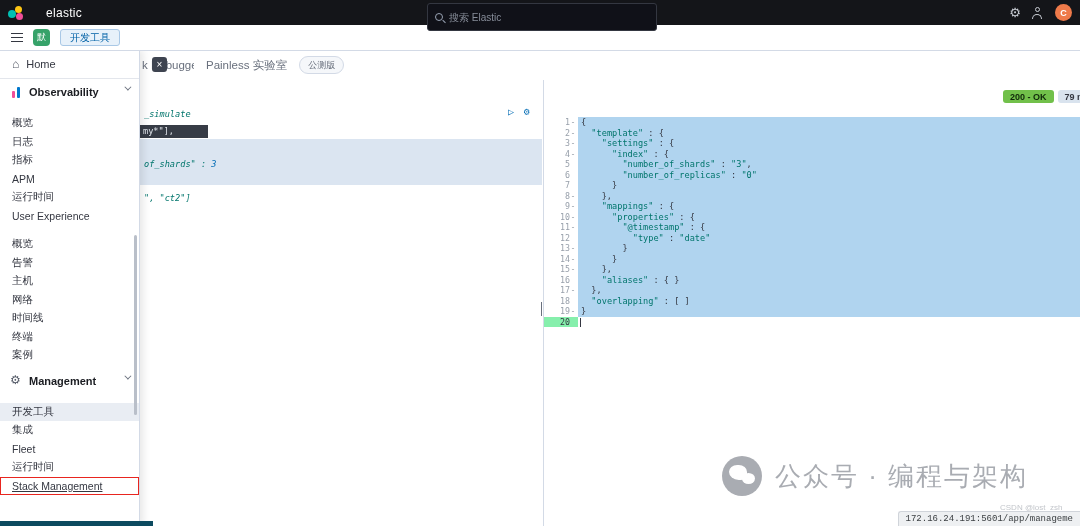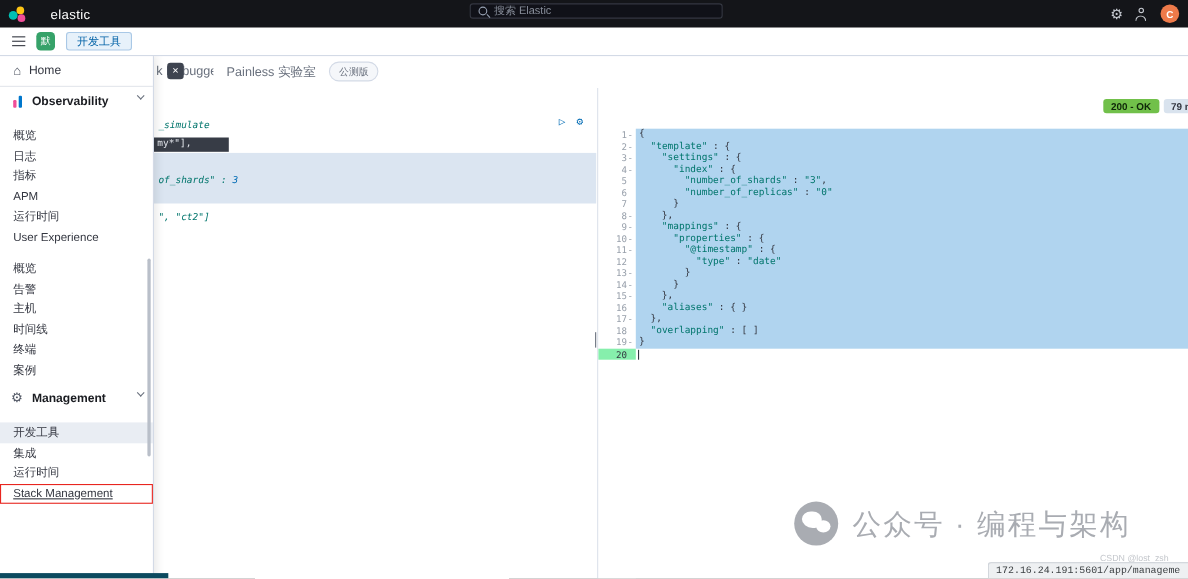--- a/index.html
+++ b/index.html
@@ -8,21 +8,21 @@
 
   
   .topbar { position:absolute; top:0; left:0; right:0; height:25px; background:#141519; display:flex; align-items:center; z-index:10; }
   .brand { display:flex; align-items:center; gap:22px; padding-left:8px; }
   .logo { position:relative; width:16px; height:16px; }
   .logo i { position:absolute; border-radius:50%; }
   .logo .c1 { width:8px; height:8px; background:#00bfb3; left:0; top:5px; }
   .logo .c2 { width:7px; height:7px; background:#fec514; left:7px; top:1px; }
   .logo .c3 { width:7px; height:7px; background:#f04e98; left:8px; top:8px; }
   .brand-text { color:#fff; font-size:12px; letter-spacing:.3px; }
-  .searchbox { position:absolute; left:427px; top:3px; width:230px; height:14px; background:#101118; border:1px solid #343741; border-radius:3px; display:flex; align-items:center; gap:6px; padding:0 7px; }
+  .searchbox { position:absolute; left:427px; top:3px; width:230px; height:28px; background:#101118; border:1px solid #343741; border-radius:3px; display:flex; align-items:center; gap:6px; padding:0 7px; }
   .mag { width:8px; height:8px; border:1.2px solid #98a2b3; border-radius:50%; position:relative; flex:0 0 auto; }
   .mag::after { content:""; position:absolute; width:4px; height:1.2px; background:#98a2b3; transform:rotate(45deg); left:6px; top:7px; }
   .searchbox input { background:transparent; border:none; outline:none; color:#ccc; font-size:10px; width:100%; font-family:inherit; }
   .searchbox input::placeholder { color:#878d99; }
   .top-actions { position:absolute; right:8px; top:0; height:25px; display:flex; align-items:center; gap:11px; }
   .gear { color:#c6cad1; font-size:13px; line-height:1; cursor:pointer; }
   .person { width:12px; height:12px; position:relative; display:inline-block; }
   .person .head { position:absolute; width:5px; height:5px; border:1.2px solid #c6cad1; border-radius:50%; left:3px; top:0; }
   .person .bod { position:absolute; width:10px; height:5px; border:1.2px solid #c6cad1; border-bottom:none; border-radius:5px 5px 0 0; left:0; bottom:0; }
   .avatar { width:17px; height:17px; border-radius:50%; background:#ee7a4a; color:#fff; font-size:9px; font-weight:bold; display:flex; align-items:center; justify-content:center; }
@@ -158,32 +158,34 @@
           <div class="sb-item">日志</div>
           <div class="sb-item">指标</div>
           <div class="sb-item">APM</div>
           <div class="sb-item">运行时间</div>
           <div class="sb-item">User Experience</div>
         </div>
         <div class="section">
           <div class="sb-item">概览</div>
           <div class="sb-item">告警</div>
           <div class="sb-item">主机</div>
+          <div class="sb-item">网络</div>
           <div class="sb-item">时间线</div>
           <div class="sb-item">终端</div>
           <div class="sb-item">案例</div>
         </div>
         <div class="section">
           <div class="sec-header">
             <span class="sic management-icon"></span>
             <span>Management</span>
             <span class="chev"></span>
           </div>
           <div class="sb-item selected">开发工具</div>
           <div class="sb-item">集成</div>
+          <div class="sb-item">Fleet</div>
           <div class="sb-item">运行时间</div>
           <div class="sb-item link-item annotated">Stack Management</div>
         </div>
       </div>
     <div class="sb-scroll"></div>
   </aside>
 
   <div class="tabs-row">
     <span class="tab partial">k Debugger</span>
     <span class="close-box">×</span>

